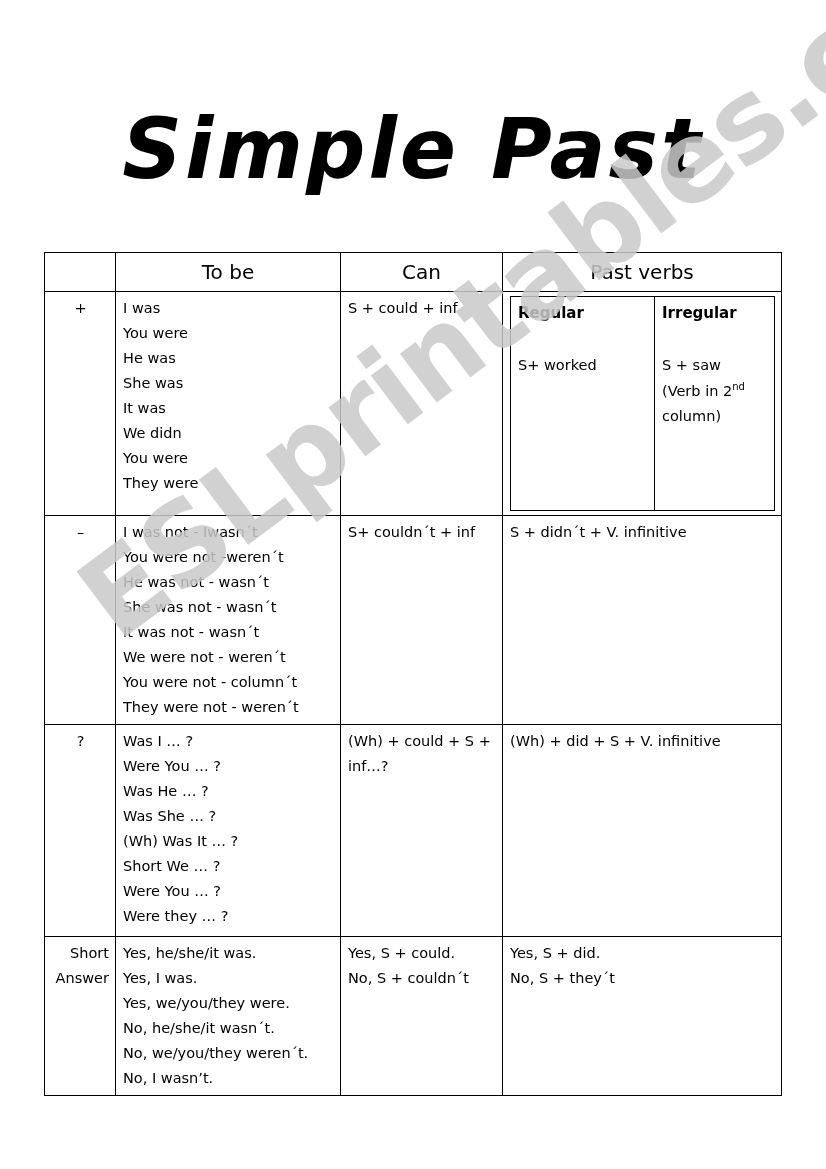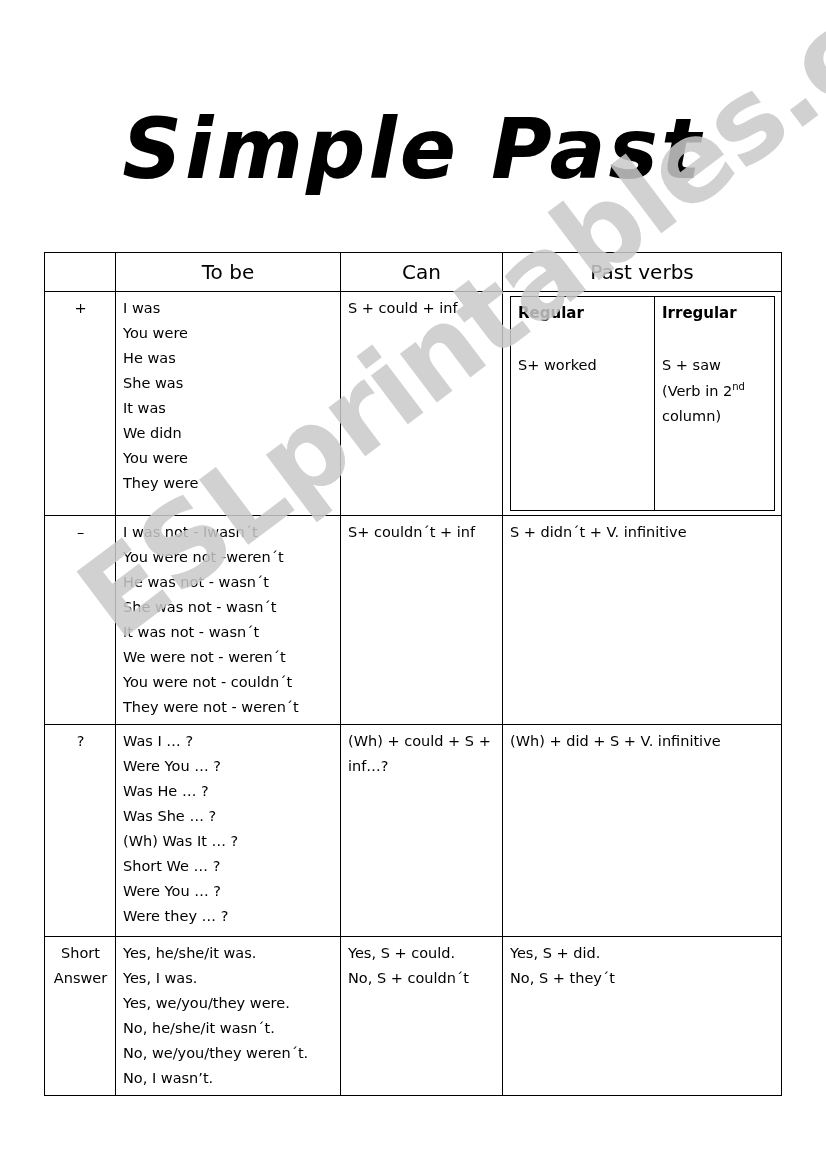--- a/index.html
+++ b/index.html
@@ -93,21 +93,21 @@
   .col-can    { width: 162px; }
   .col-other  { width: 279px; }
 
   .sign-cell {
     text-align: center;
     font-weight: bold;
     font-size: 15px;
     padding-top: 5px;
   }
   .sign-cell.short-answer-cell {
-    text-align: center;
+    text-align: right;
     font-weight: normal;
     font-size: 14px;
     line-height: 1.5;
     padding-left: 7px;
   }
   .cell-lines > div {
     white-space: nowrap;
   }
   .subhead {
     font-weight: bold;
@@ -206,21 +206,21 @@
 
     <tr class="row-minus">
       <td class="sign-cell">–</td>
       <td class="cell-lines">
         <div>I was not - Iwasn´t</div>
         <div>You were not -weren´t</div>
         <div>He was not - wasn´t</div>
         <div>She was not - wasn´t</div>
         <div>It was not - wasn´t</div>
         <div>We were not - weren´t</div>
-        <div>You were not - couldn´t</div>
+        <div>You were not - column´t</div>
         <div>They were not - weren´t</div>
       </td>
       <td class="cell-lines">
         <div>S+ couldn´t + inf</div>
       </td>
       <td class="cell-lines">
         <div>S + didn´t + V. infinitive</div>
       </td>
     </tr>
 

